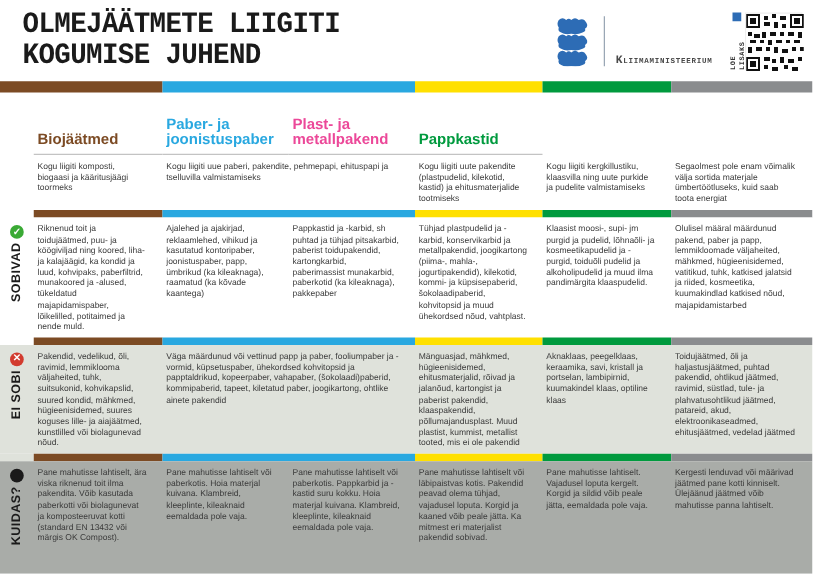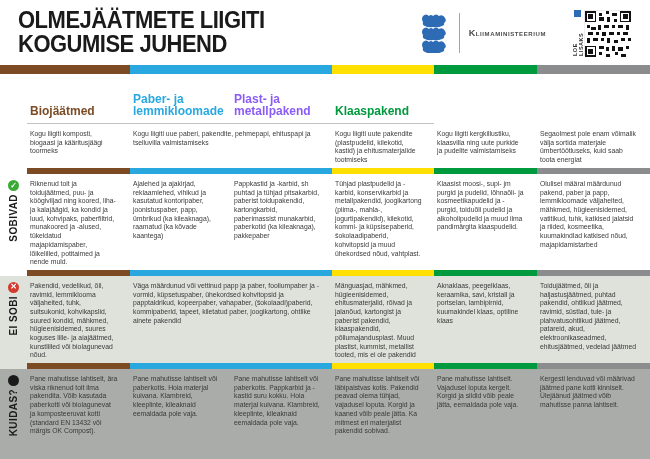--- a/index.html
+++ b/index.html
@@ -1,22 +1,22 @@
 <!DOCTYPE html>
 <html><head>
 <meta charset="utf-8">
 <style>
   * { margin:0; padding:0; box-sizing:border-box; }
   html,body { width:650px; height:459px; background:#fff; font-family:"Liberation Sans", sans-serif; overflow:hidden; }
   .page { position:relative; width:650px; height:459px; background:#fff; display:flex; flex-direction:column; }
 
   
-  .top { height:65px; display:flex; align-items:center; padding:0 20px 0 18px; }
+  .top { height:65px; display:flex; align-items:center; padding:0 8px 0 18px;font-family:Liberation Mono, monospace; }
   .title { font-size:22px; line-height:1.04; font-weight:bold; color:#1a1a1a; letter-spacing:-0.5px; transform:scaleY(1.08); transform-origin:left center; flex:1 1 auto; }
-  .logo { display:flex; align-items:center; gap:9px; margin-right:28px; }
+  .logo { display:flex; align-items:flex-end; gap:9px; margin-right:16px; }
   .logo .arms { width:30px; height:40px; }
   .logo .sep { width:1px; height:40px; background:#9aa7b5; }
   .logo .mname { font-size:9px; color:#4a4a4a; font-variant:small-caps; letter-spacing:0.6px; font-weight:bold; }
   .qrwrap { display:flex; align-items:flex-start; gap:3px; }
   .qrside { display:flex; flex-direction:column; align-items:center; gap:2px; height:46px; }
   .qrblue { width:7px; height:7px; background:#2d6cb5; }
   .qrtext { writing-mode:vertical-rl; transform:rotate(180deg); font-size:5.5px; font-weight:bold; color:#333; letter-spacing:0.5px; flex:1; }
   .qr { width:46px; height:46px; background:#fff; position:relative; border:1px solid #eee; }
   .qr svg { display:block; }
 
@@ -34,21 +34,21 @@
   .s-mix  { width:113px; background:#8a8c8e; }
 
   
   .grid { display:grid; grid-template-columns:27px 103px 101px 101px 102px 103px 113px; }
   .cell { padding:3px 12px 3px 3px; font-size:6.8px; line-height:1.28; color:#3a3a3a; }
   .span2 { grid-column: span 2; }
 
   .hdr-row { padding-top:6px; }
   .hdr-cell { display:flex; align-items:flex-end; border-bottom:1px solid #c3c3c3; padding:0 12px 5px 3px; min-height:44px; }
   .hdr-cell .h { font-size:12px; font-weight:bold; line-height:1.05; }
-  .c-bio { color:#7c4b24; } .c-pap { color:#29a8e0; } .c-pla { color:#8b5cf6; } .c-gla { color:#009a3e; } .c-mix { color:#8a8c8e; }
+  .c-bio { color:#7c4b24; } .c-pap { color:#29a8e0; } .c-pla { color:#ec4899; } .c-gla { color:#009a3e; } .c-mix { color:#8a8c8e; }
 
   .desc-row { min-height:44px; padding-top:3px; }
 
   .row-sob { background:#ffffff; min-height:84px; }
   .row-ei  { background:#dfe2db; min-height:79px; }
   .row-kui { background:#a9aca8; flex:1 1 auto; }
   .row-sob .cell, .row-ei .cell, .row-kui .cell { padding-top:6px; }
 
   
   .rlab { display:flex; flex-direction:column; align-items:center; padding-top:6px; gap:3px; }
@@ -145,27 +145,27 @@
     <div class="seg s-gla"></div>
     <div class="seg s-mix"></div>
   </div>
 
   <div class="grid hdr-row">
     <div></div>
     <div class="hdr-cell">
         <div class="h c-bio">Biojäätmed</div>
       </div>
     <div class="hdr-cell">
-        <div class="h c-pap">Paber- ja lemmikloomade</div>
+        <div class="h c-pap">Paber- ja joonistuspaber</div>
       </div>
     <div class="hdr-cell">
         <div class="h c-pla">Plast- ja metallpakend</div>
       </div>
     <div class="hdr-cell">
-        <div class="h c-gla">Klaaspakend</div>
+        <div class="h c-gla">Pappkastid</div>
       </div>
   </div>
 
   <div class="grid desc-row">
     <div></div>
     <div class="cell">Kogu liigiti komposti, biogaasi ja kääritusjäägi toormeks</div>
     <div class="cell span2">Kogu liigiti uue paberi, pakendite, pehmepapi, ehituspapi ja tselluvilla valmistamiseks</div>
     <div class="cell">Kogu liigiti uute pakendite (plastpudelid, kilekotid, kastid) ja ehitusmaterjalide tootmiseks</div>
     <div class="cell">Kogu liigiti kergkillustiku, klaasvilla ning uute purkide ja pudelite valmistamiseks</div>
     <div class="cell">Segaolmest pole enam võimalik välja sortida materjale ümbertöötluseks, kuid saab toota energiat</div>

